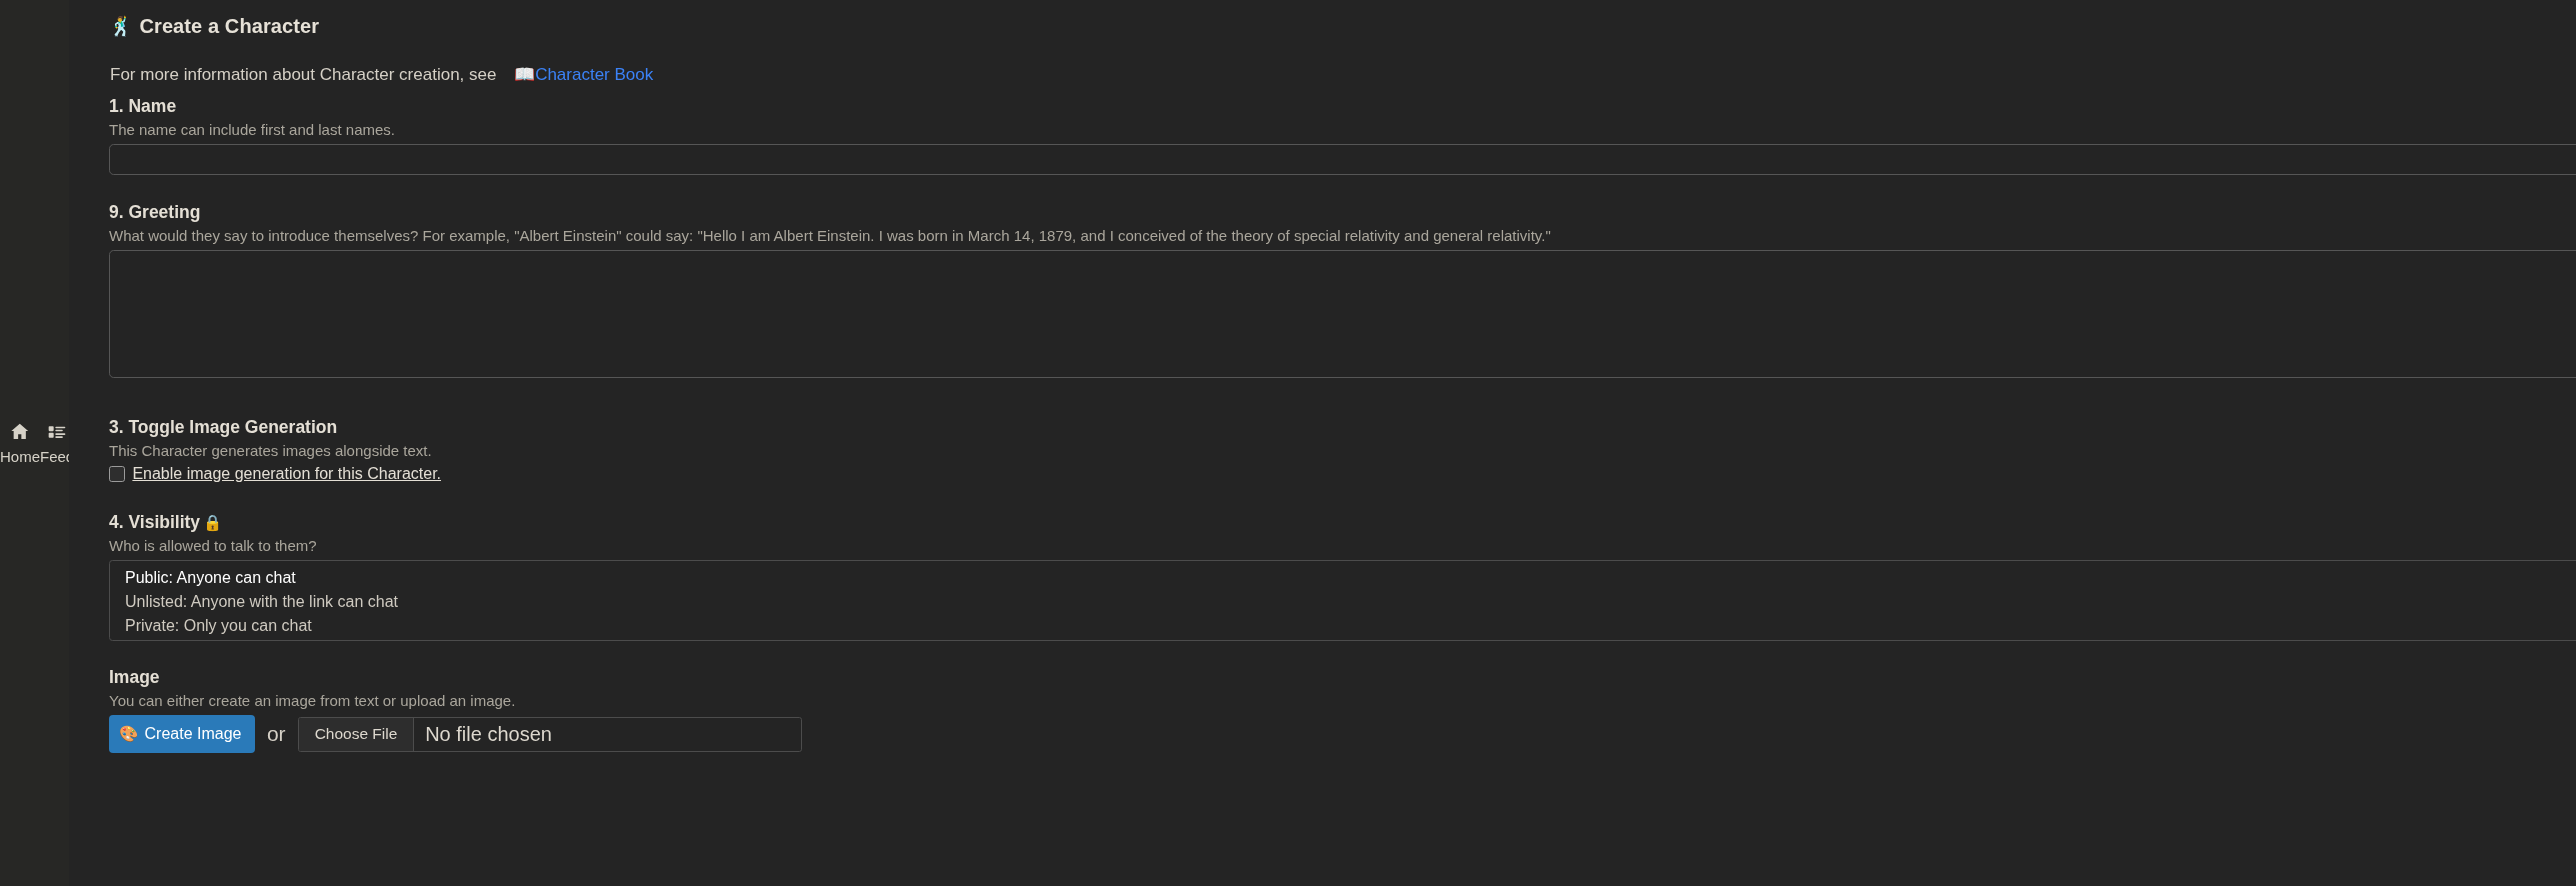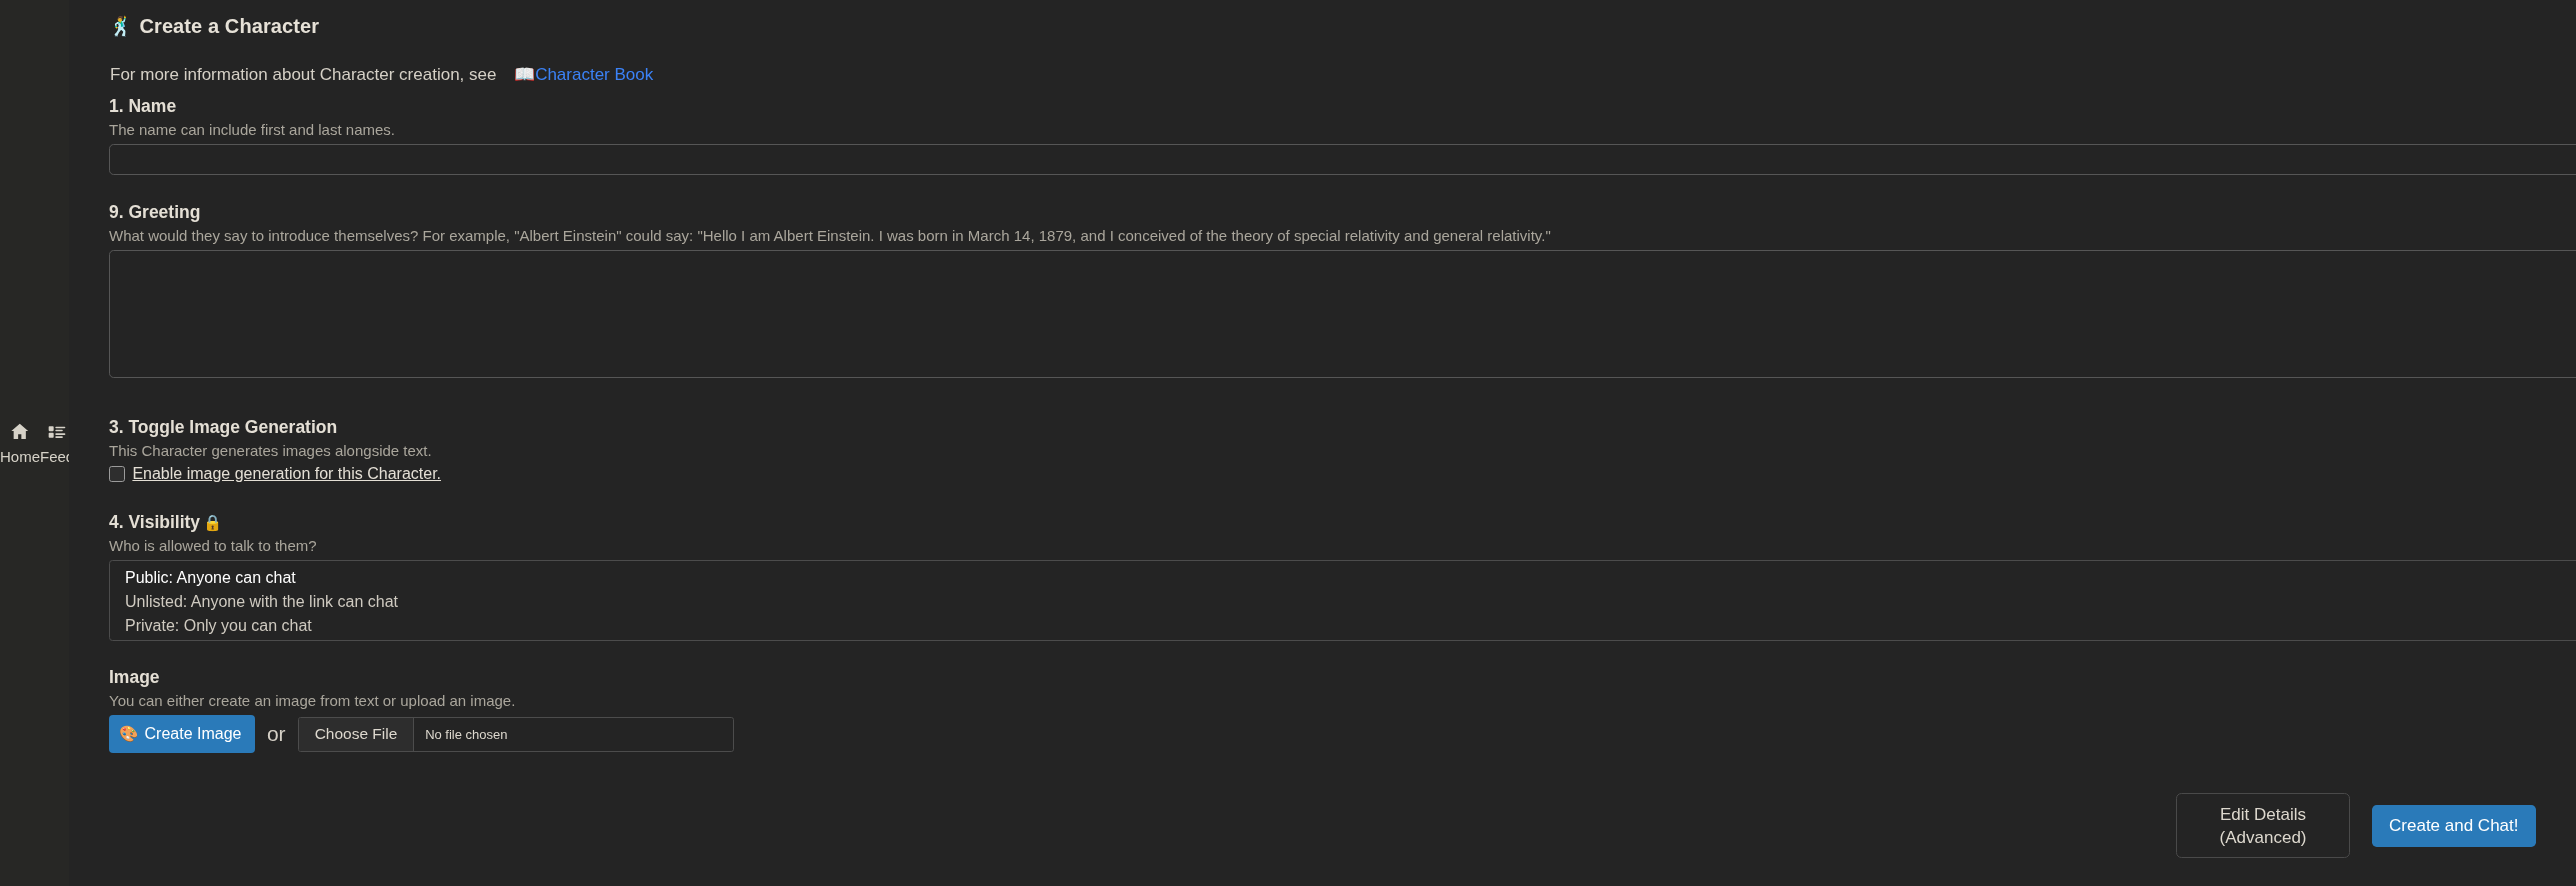--- a/index.html
+++ b/index.html
@@ -227,21 +227,21 @@
   .or-text {
     font-size: 21px;
     color: #d5d0c6;
     margin: 0 12px;
   }
 
   .file-input {
     display: flex;
     align-items: stretch;
     height: 35px;
-    width: 436px;
+    width: 504px;
     border: 0.7px solid #4c4c4c;
     border-radius: 2.7px;
     background: #242424;
     overflow: hidden;
   }
   .file-btn {
     display: flex;
     align-items: center;
     justify-content: center;
     padding: 0 16px;
@@ -251,21 +251,21 @@
     font-size: 15.5px;
     font-family: "Liberation Sans", sans-serif;
     cursor: pointer;
     white-space: nowrap;
   }
   .file-name {
     display: flex;
     align-items: center;
     padding: 0 10.8px;
     color: #ddd8ce;
-    font-size: 13px;
+    font-size: 20px;
     white-space: nowrap;
   }
 
   
   .footer-actions {
     position: absolute;
     right: 40px;
     bottom: 28px;
     display: flex;
     align-items: center;
@@ -438,23 +438,16 @@
           <span>Create Image</span>
         </button>
         <span class="or-text">or</span>
         <div class="file-input">
           <span class="file-btn">Choose File</span>
           <span class="file-name">No file chosen</span>
         </div>
       </div>
     </section>
 
-    <div class="footer-actions">
-      <button class="btn-edit-details">
-        <span>Edit Details</span>
-        <span>(Advanced)</span>
-      </button>
-      <button class="btn-create-chat">Create and Chat!</button>
-    </div>
 
   </main>
 </div>
 
 
 </body></html>

